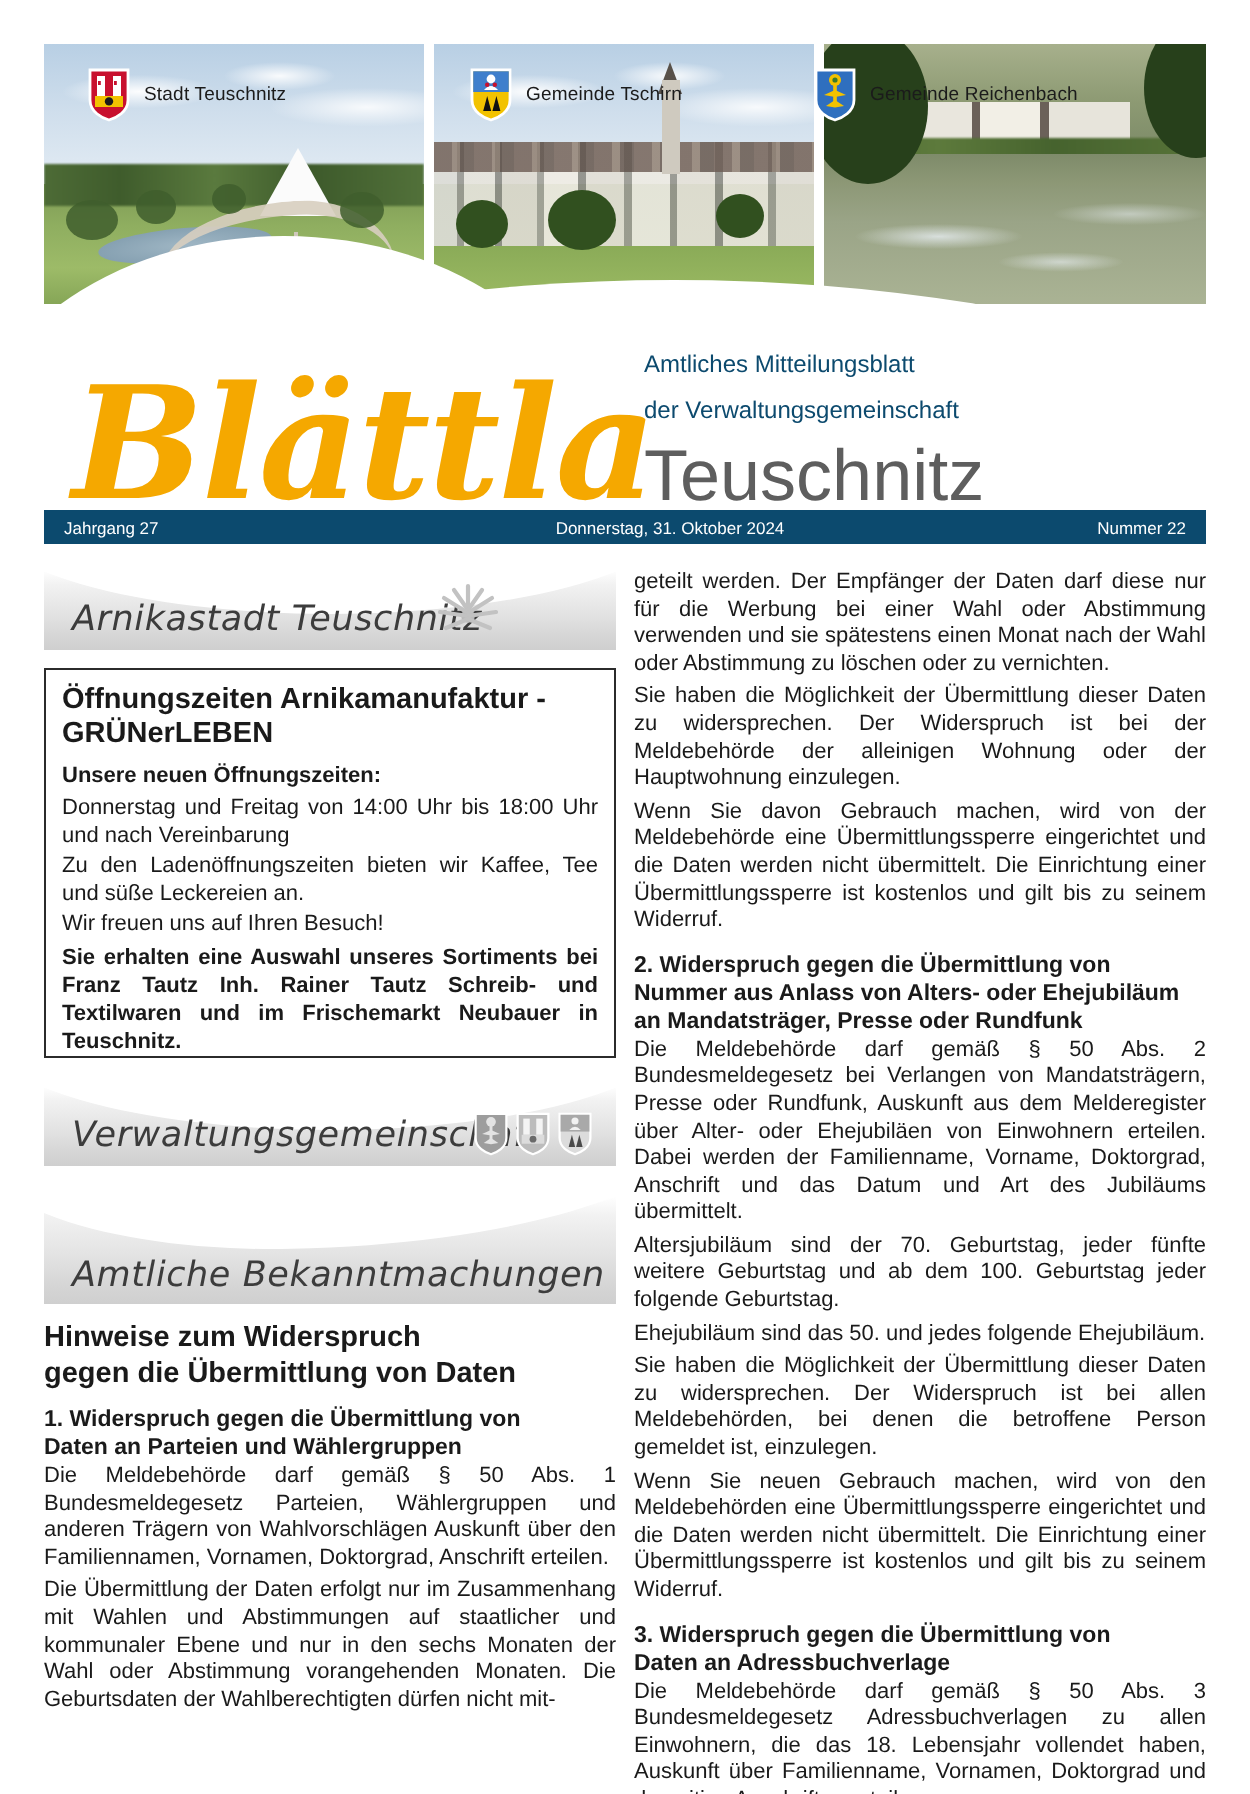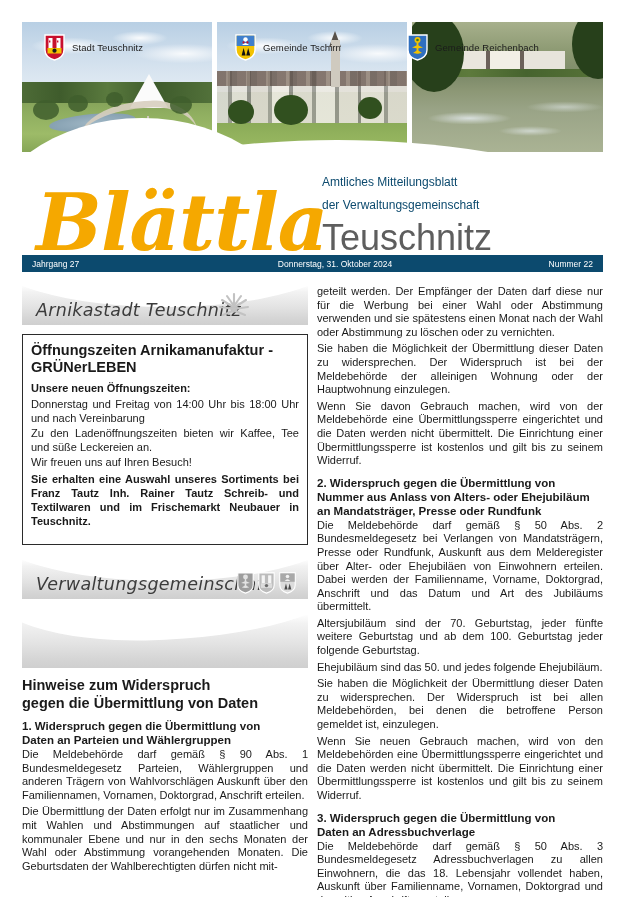--- a/index.html
+++ b/index.html
@@ -145,21 +145,21 @@
     position:absolute;left:14px;bottom:5px;
     font-family:"DejaVu Sans",sans-serif;font-style:italic;
     font-size:17.5px;color:#3c3c3c;letter-spacing:.3px;
   }
   .banner.tall .btitle{bottom:4px;}
   .banner .bicon{position:absolute;right:56px;bottom:4px;}
   .banner .bshields{position:absolute;right:12px;bottom:5px;display:flex;gap:4px;align-items:flex-end;}
   .banner .bshields .shield{width:17px;height:22px;}
 
   
-  .adbox{border:1px solid #2b2b2b;padding:7px 8px 16px 8px;margin-bottom:14px;}
+  .adbox{border:1px solid #2b2b2b;padding:7px 8px 0 8px;margin-bottom:14px;}
   .ad-h{font-size:14.5px;font-weight:700;line-height:17px;margin-bottom:5px;}
   .ad-sub{font-size:11px;font-weight:700;line-height:14px;margin-bottom:2px;}
   .ad-p{font-size:11px;line-height:14px;text-align:justify;margin:0 0 1px 0;}
   .ad-b{font-size:11px;font-weight:700;line-height:14px;text-align:justify;margin:3px 0 0 0;}
 
   
   .art-h{font-size:14.5px;font-weight:700;line-height:17.5px;margin:4px 0 7px 0;}
   .art-sh{font-size:11.5px;font-weight:700;line-height:14px;margin:0 0 1px 0;}
   .art-p{font-size:11px;line-height:13.6px;text-align:justify;margin:0 0 3px 0;
          hyphens:manual;}
@@ -348,32 +348,33 @@
           </svg>
         </span>
       </div>
     </div>
 
     <div class="sec-gap"></div>
 
     <div class="banner tall">
       <div class="wave2"></div>
       <div class="wave"></div>
+      <div class="btitle">Amtliche Bekanntmachungen</div>
     </div>
 
     <div>
       <div class="art-h">
         <span>Hinweise zum Widerspruch</span><br>
         <span>gegen die Übermittlung von Daten</span>
       </div>
       <div class="art-sh">
         <span>1. Widerspruch gegen die Übermittlung von</span><br>
         <span>Daten an Parteien und Wählergruppen</span>
       </div>
-      <p class="art-p">Die Meldebehörde darf gemäß § 90 Abs. 1 Bundesmeldegesetz Parteien, Wählergruppen und anderen Trägern von Wahlvorschlägen Auskunft über den Familiennamen, Vornamen, Doktorgrad, Anschrift erteilen.</p>
+      <p class="art-p">Die Meldebehörde darf gemäß § 50 Abs. 1 Bundesmeldegesetz Parteien, Wählergruppen und anderen Trägern von Wahlvorschlägen Auskunft über den Familiennamen, Vornamen, Doktorgrad, Anschrift erteilen.</p>
       <p class="art-p">Die Übermittlung der Daten erfolgt nur im Zusammenhang mit Wahlen und Abstimmungen auf staatlicher und kommunaler Ebene und nur in den sechs Monaten der Wahl oder Abstimmung vorangehenden Monaten. Die Geburtsdaten der Wahlberechtigten dürfen nicht mit-</p>
     </div>
   </div>
 
   <div class="col col-right">
     <p class="art-p">geteilt werden. Der Empfänger der Daten darf diese nur für die Werbung bei einer Wahl oder Abstimmung verwenden und sie spätestens einen Monat nach der Wahl oder Abstimmung zu löschen oder zu vernichten.</p>
     <p class="art-p">Sie haben die Möglichkeit der Übermittlung dieser Daten zu widersprechen. Der Widerspruch ist bei der Meldebehörde der alleinigen Wohnung oder der Hauptwohnung einzulegen.</p>
     <p class="art-p last">Wenn Sie davon Gebrauch machen, wird von der Meldebehörde eine Übermittlungssperre eingerichtet und die Daten werden nicht übermittelt. Die Einrichtung einer Übermittlungssperre ist kostenlos und gilt bis zu seinem Widerruf.</p>
 
     <div class="art-sh">

